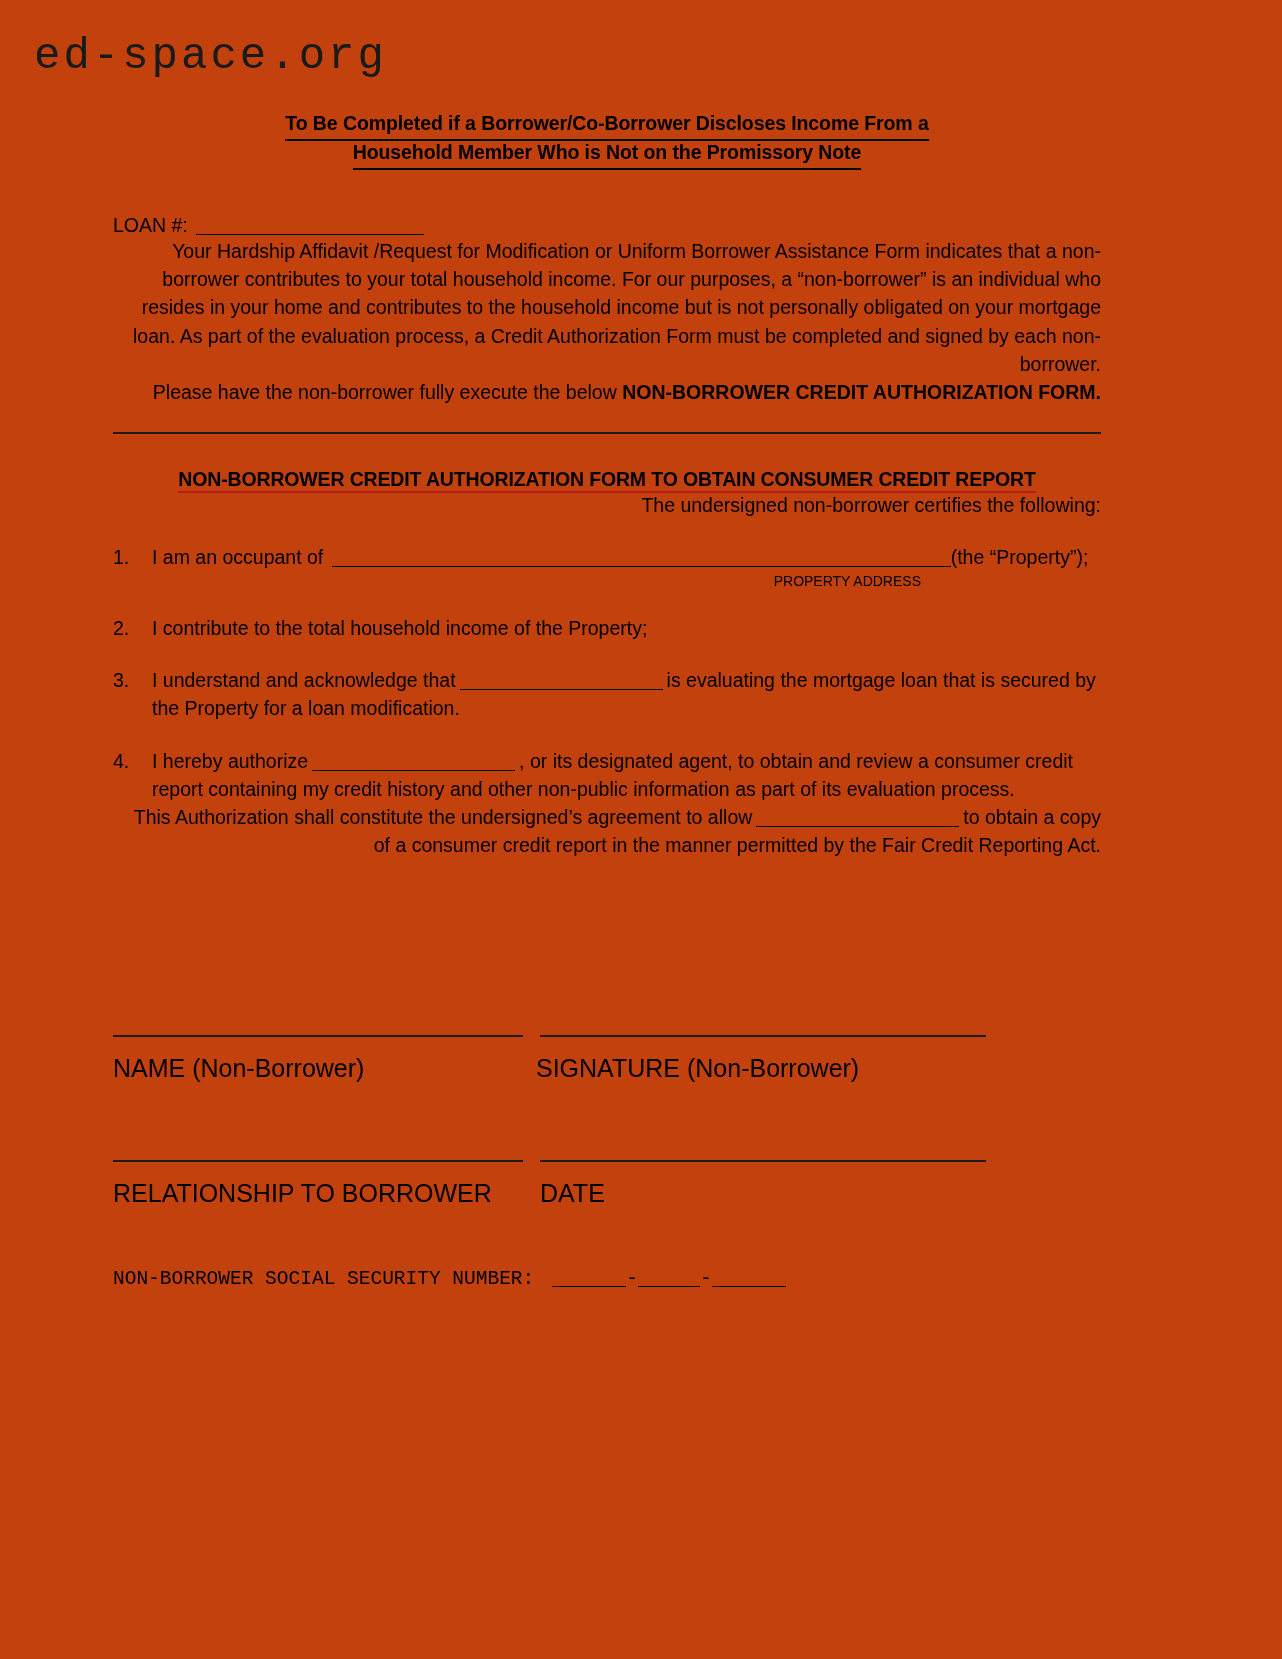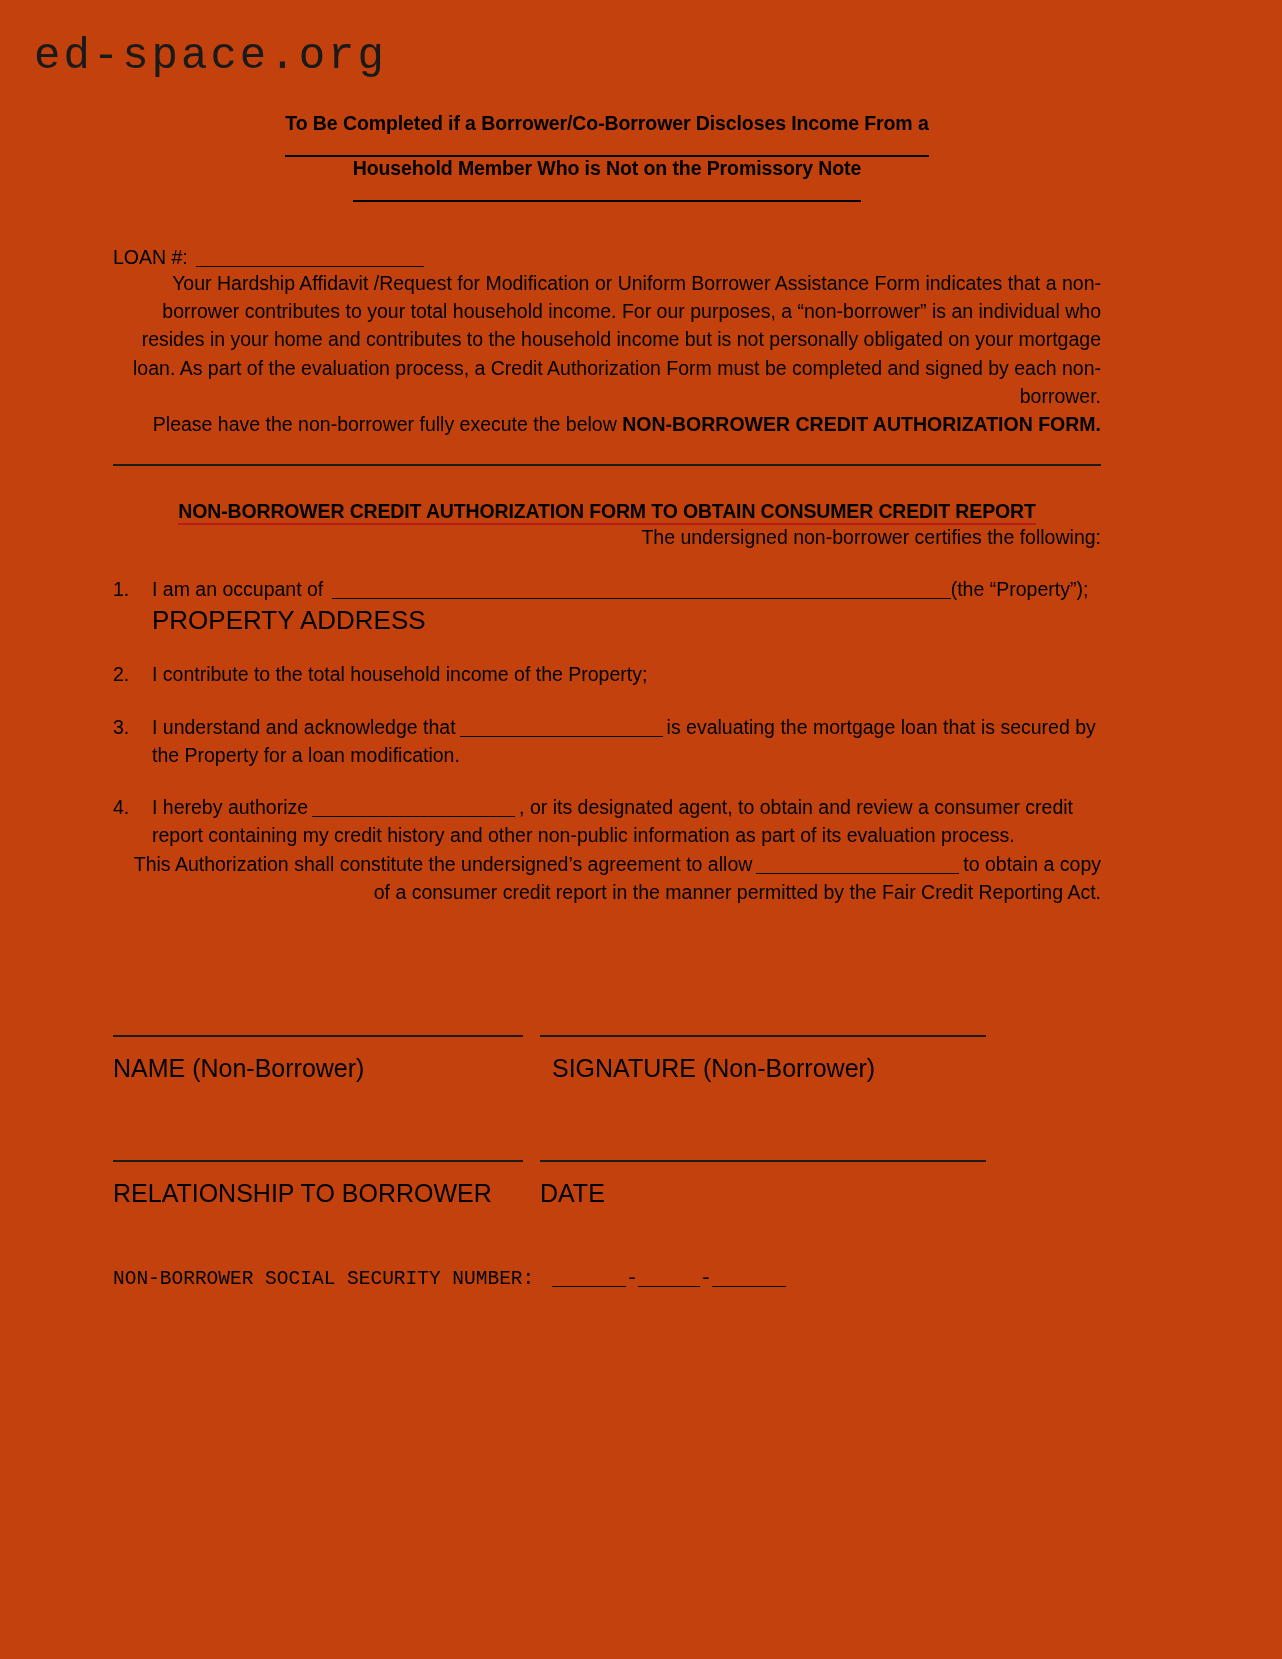--- a/index.html
+++ b/index.html
@@ -47,21 +47,21 @@
     margin-top: 112px;
     text-align: center;
     font-size: 19.5px;
     font-weight: bold;
     line-height: 1.22;
     letter-spacing: -0.1px;
   }
   .doc-title .tline {
     display: inline-block;
     border-bottom: 2px solid #000;
-    padding-bottom: 19px;
+    padding-bottom: 3px;
   }
 
   .loan-row {
     margin-top: 44px;
     font-size: 19.5px;
     line-height: 1.2;
     padding-right: 3px;
   }
   .loan-row .blank {
     display: inline-block;
@@ -127,23 +127,23 @@
   .item1-wrap { margin-top: 29px; }
   .fill-line {
     display: inline-block;
     border-bottom: 1.6px solid #000;
     vertical-align: -3px;
   }
   .fill-addr { width: 619px; margin-left: 3px; }
   .fill-mid  { width: 203px; margin: 0 4px; }
 
   .addr-caption {
-    font-size: 26px;
-    line-height: 1.2;
-    text-align: left;
+    font-size: 14px;
+    line-height: 1.2;
+    text-align: right;
     margin-top: 2px;
     padding-left: 39px;
     padding-right: 180px;
   }
 
   .p-auth { margin-top: 28px; }
 
   
   .sig-block { position: relative; }
   .sig-line {
@@ -229,21 +229,21 @@
     <p class="body-text p-auth"><span>This Authorization shall constitute the undersigned’s agreement to allow</span><span class="fill-line fill-mid"></span><span>to obtain a copy of a consumer credit report in the manner permitted by the Fair Credit Reporting Act.</span></p>
 
   </div>
 
   <div class="sig-block">
 
     <div class="sig-line" style="left:113px; top:1035px; width:410px;"></div>
     <div class="sig-label" style="left:113px; top:1053px;">NAME (Non-Borrower)</div>
 
     <div class="sig-line" style="left:540px; top:1035px; width:446px;"></div>
-    <div class="sig-label" style="left:552px; top:1053px;">SIGNATURE (Non-Borrower)</div>
+    <div class="sig-label" style="left:536px; top:1053px;">SIGNATURE (Non-Borrower)</div>
 
     <div class="sig-line" style="left:113px; top:1160px; width:410px;"></div>
     <div class="sig-label" style="left:113px; top:1178px;">RELATIONSHIP TO BORROWER</div>
 
     <div class="sig-line" style="left:540px; top:1160px; width:446px;"></div>
     <div class="sig-label" style="left:540px; top:1178px;">DATE</div>
 
   </div>
 
   <div class="ssn-line">

